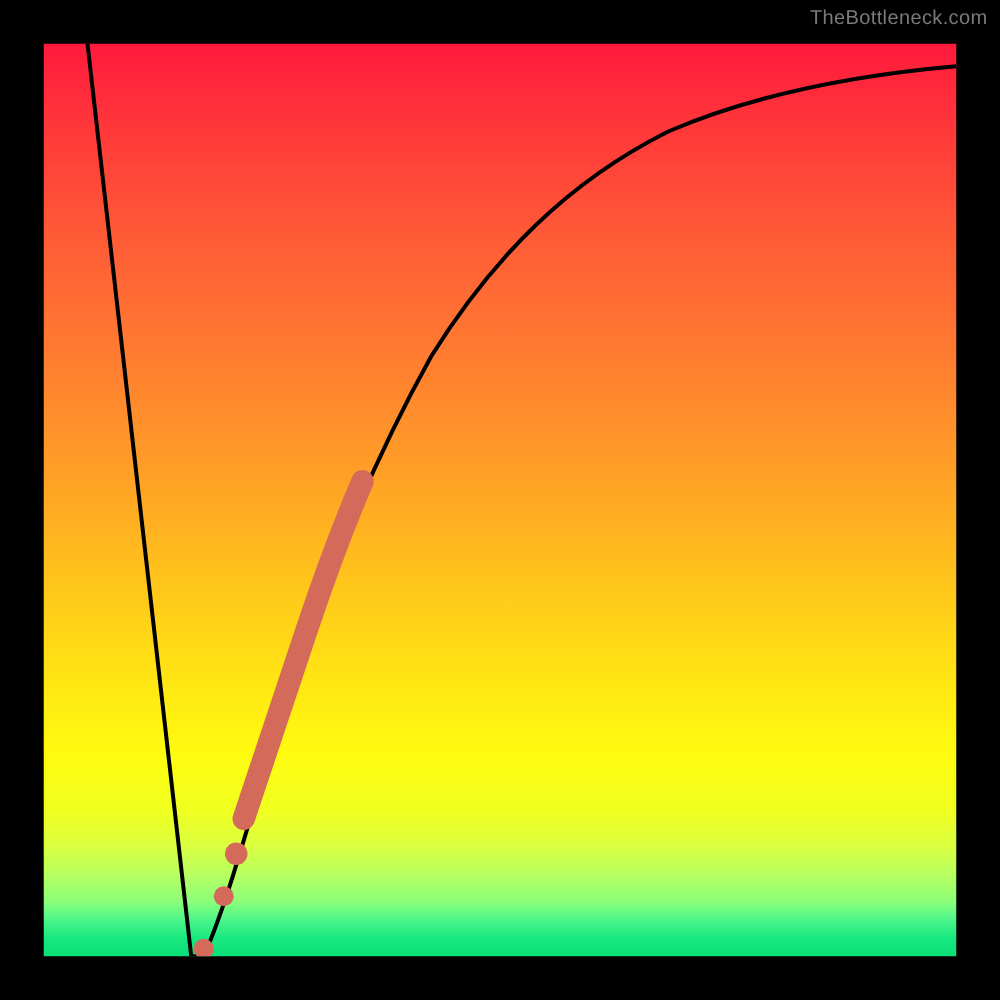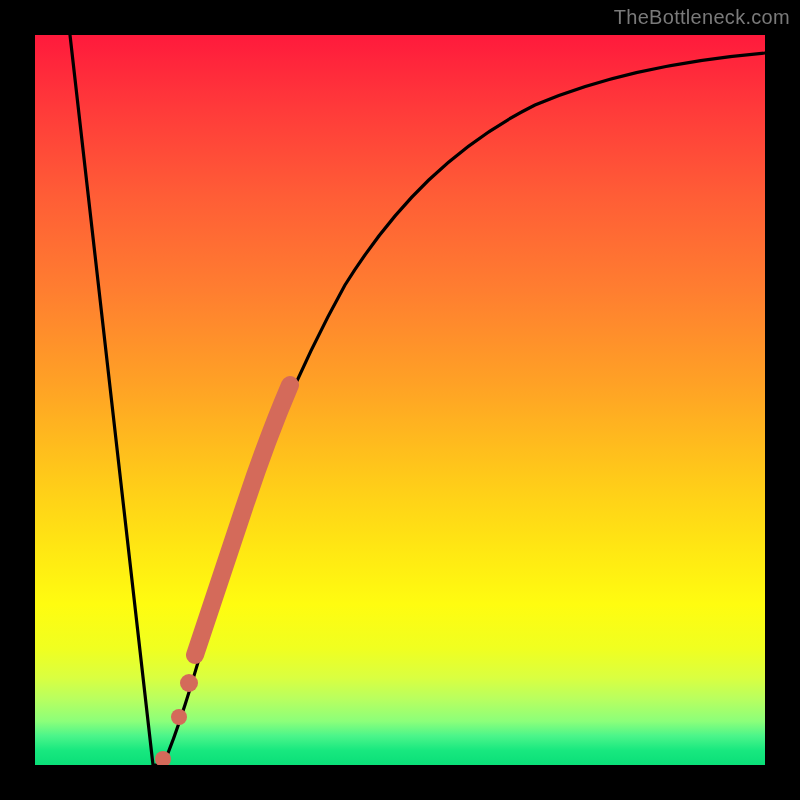--- a/index.html
+++ b/index.html
@@ -39,21 +39,21 @@
       #4cf58a 96%,
       #18e87f 98%,
       #0adf78 100%
     );
   }
   .watermark {
     position: absolute;
     top: 6px;
     right: 10px;
     color: #7a7a7a;
-    font-size: 20px;
+    font-size: 16px;
     font-weight: 500;
     letter-spacing: 0.3px;
     user-select: none;
   }
   svg.curve {
     position: absolute;
     left: 0;
     top: 0;
   }
 </style>

